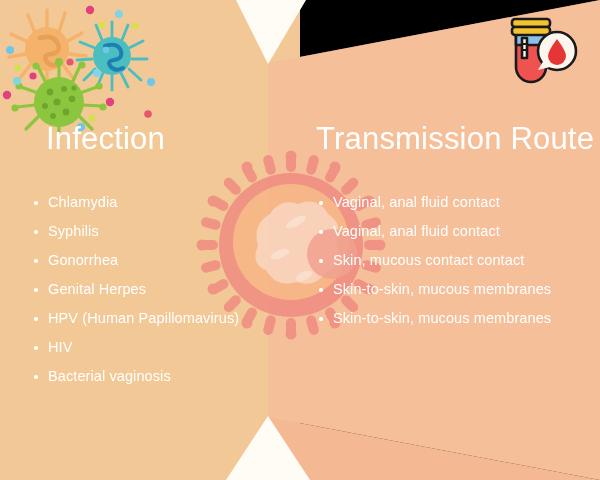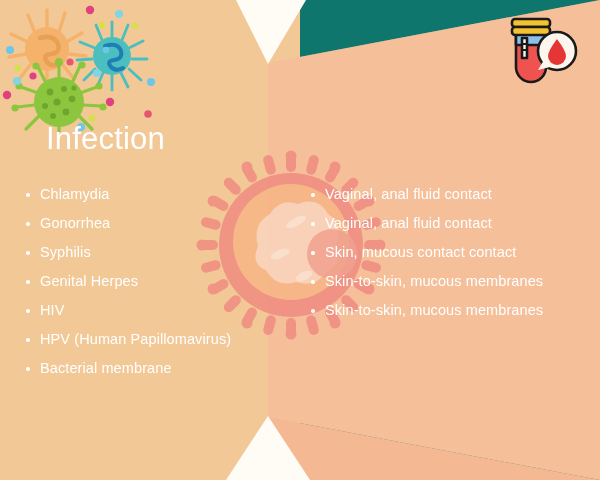--- a/index.html
+++ b/index.html
@@ -6,21 +6,21 @@
     margin: 0;
     padding: 0;
     background: #ffffff;
   }
   #poster {
     position: relative;
     width: 600px;
     height: 480px;
     overflow: hidden;
     font-family: "Liberation Sans", sans-serif;
-    background: #0f766e;
+    background: #000000;
   }
 
   
   .bg-layer { position: absolute; inset: 0; }
 
   .bg-left {
     position: absolute;
     left: 0; top: 0;
     width: 300px; height: 480px;
     background: #f2c896;
@@ -106,21 +106,21 @@
   }
   #header-right {
     left: 316px;
     top: 123px;
     font-size: 31px;
   }
 
   
   .bullet-list {
     position: absolute;
-    margin: 0;
+    margin: 8px;
     padding: 0;
     list-style: none;
     color: #ffffff;
   }
   #list-left  { left: 26px;  top: 180px; width: 210px; }
   #list-right { left: 311px; top: 180px; width: 268px; }
 
   .bullet-item {
     position: relative;
     padding-left: 14px;
@@ -314,29 +314,30 @@
     </g>
     <path d="M57 25 q9 12 9 17 a9 9 0 0 1 -18 0 q0 -5 9 -17 z" fill="#e63535"></path>
     <g stroke="#1a1a1a" stroke-width="2" stroke-linecap="round">
       <line x1="22" y1="30" x2="27" y2="30"></line>
       <line x1="22" y1="36" x2="27" y2="36"></line>
     </g>
   </svg>
 
   <div class="col-header" id="header-left">Infection</div>
 
+  <div class="col-header" id="header-right">Transmission Route</div>
 
   <ul class="bullet-list" id="list-left">
     <li class="bullet-item">Chlamydia</li>
+    <li class="bullet-item">Syphilis</li>
     <li class="bullet-item">Gonorrhea</li>
-    <li class="bullet-item">Syphilis</li>
     <li class="bullet-item">Genital Herpes</li>
+    <li class="bullet-item">HPV (Human Papillomavirus)</li>
     <li class="bullet-item">HIV</li>
-    <li class="bullet-item">HPV (Human Papillomavirus)</li>
-    <li class="bullet-item">Bacterial membrane</li>
+    <li class="bullet-item">Bacterial vaginosis</li>
   </ul>
 
   <ul class="bullet-list" id="list-right">
     <li class="bullet-item">Vaginal, anal fluid contact</li>
     <li class="bullet-item">Vaginal, anal fluid contact</li>
     <li class="bullet-item">Skin, mucous contact contact</li>
     <li class="bullet-item">Skin-to-skin, mucous membranes</li>
     <li class="bullet-item">Skin-to-skin, mucous membranes</li>
   </ul>
 

